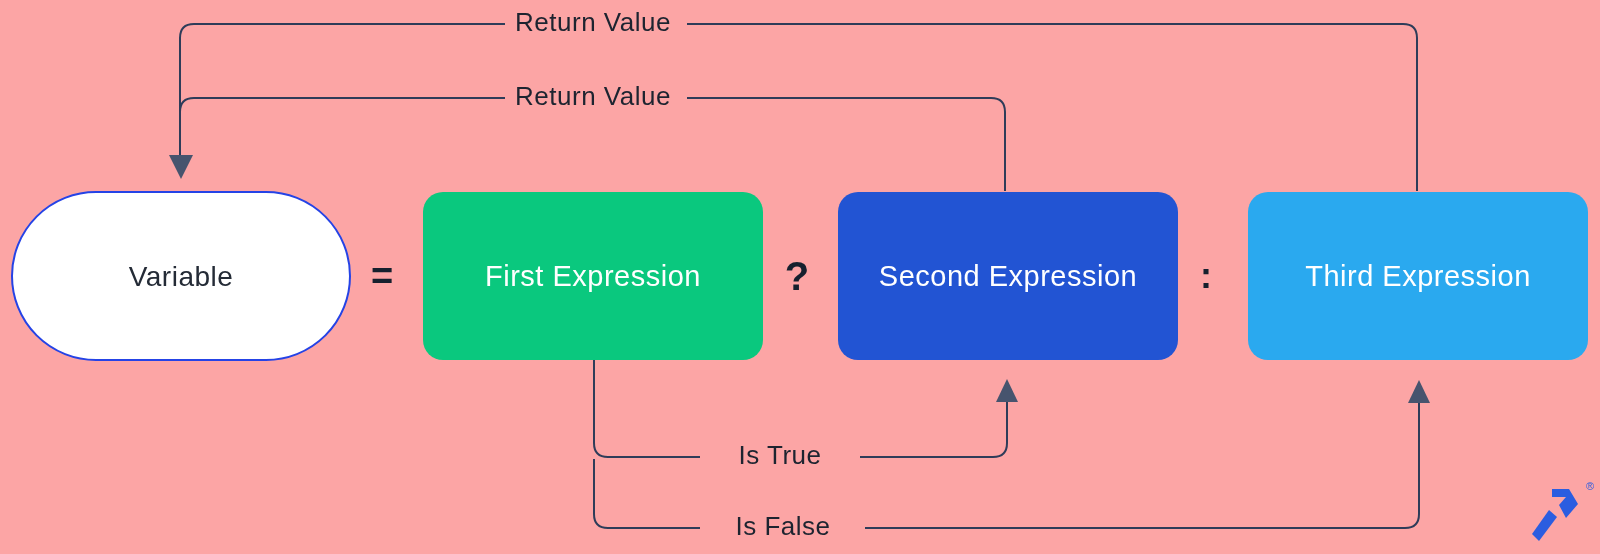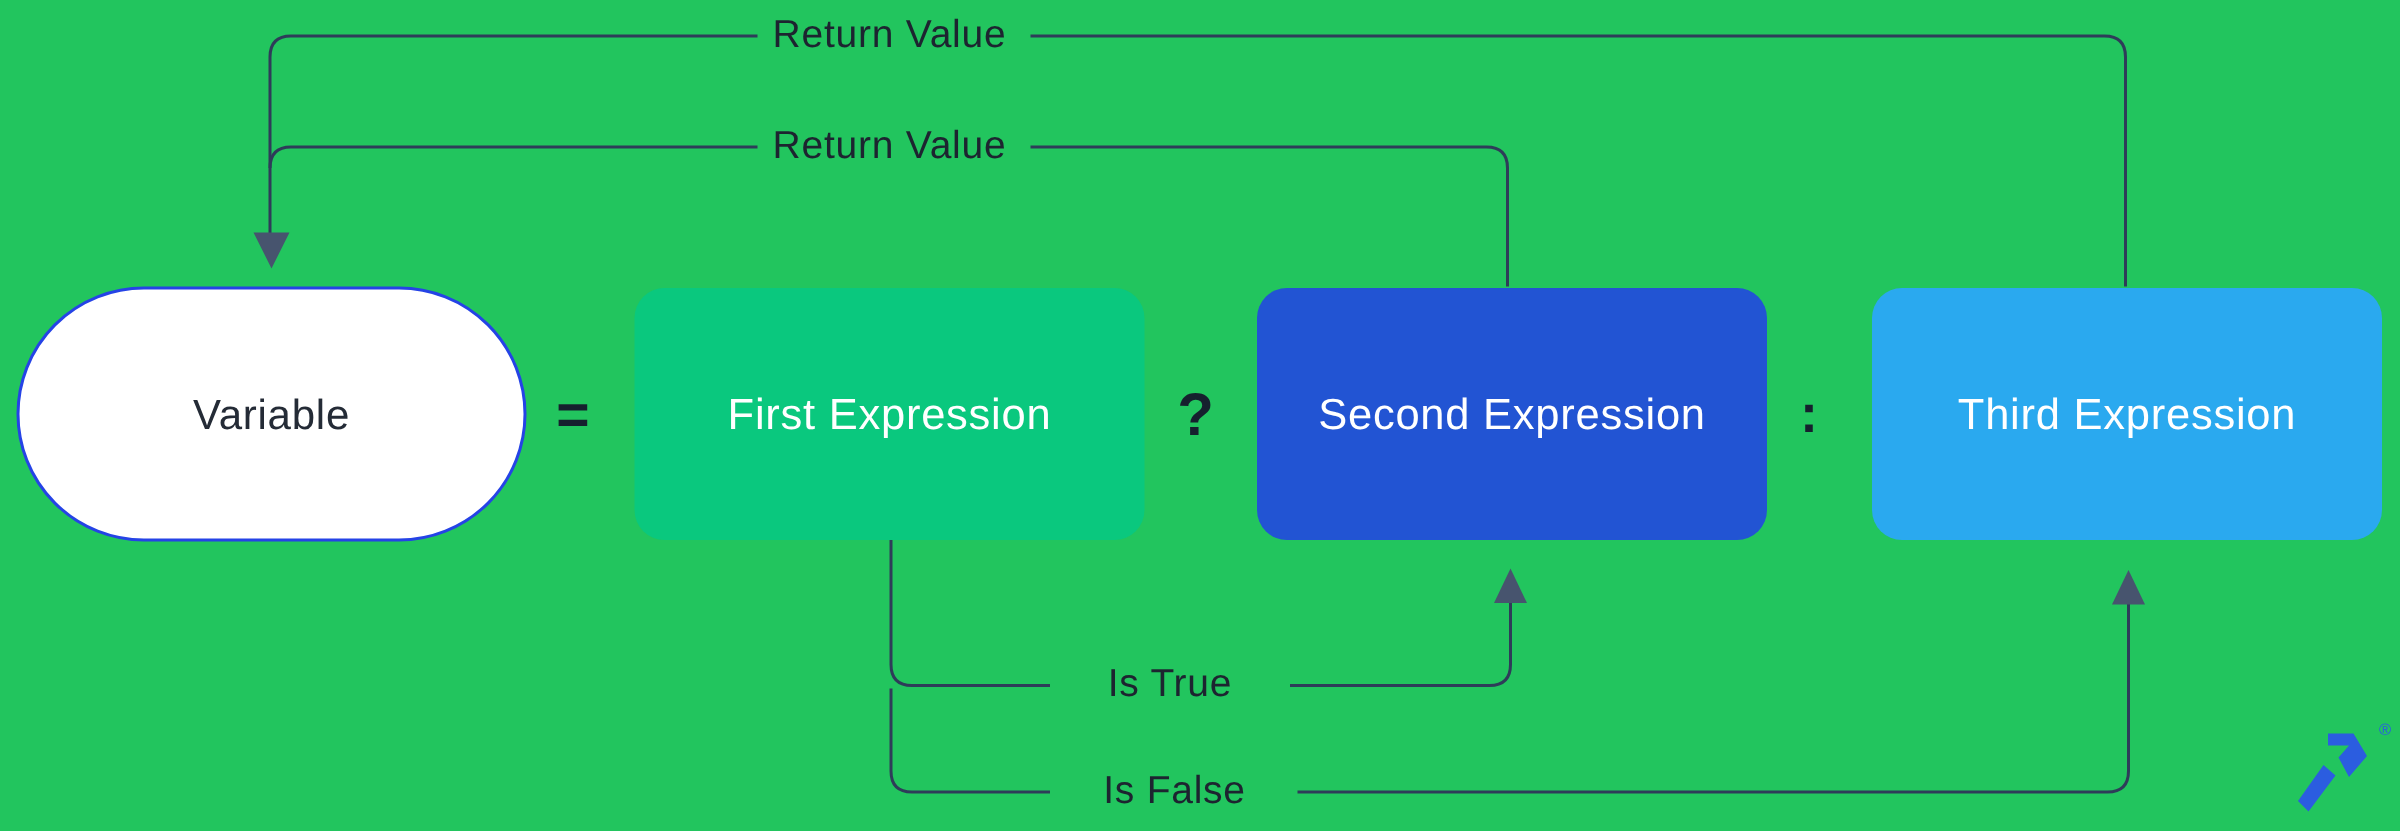--- a/index.html
+++ b/index.html
@@ -4,21 +4,21 @@
 <style>
   html, body {
     margin: 0;
     padding: 0;
     background: #ffffff;
   }
   .stage {
     width: 1600px;
     height: 554px;
     position: relative;
-    background: #22c55e;
+    background: #fca5a5;
     overflow: hidden;
     font-family: "Liberation Sans", sans-serif;
   }
   svg { display: block; }
   .conn-label {
     font-family: "Liberation Sans", sans-serif;
     font-size: 26px;
     fill: #1d2430;
     letter-spacing: 0.5px;
   }

